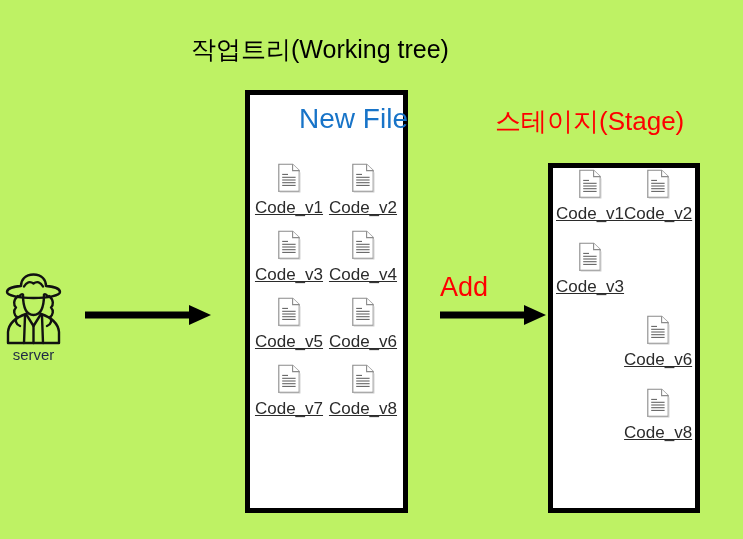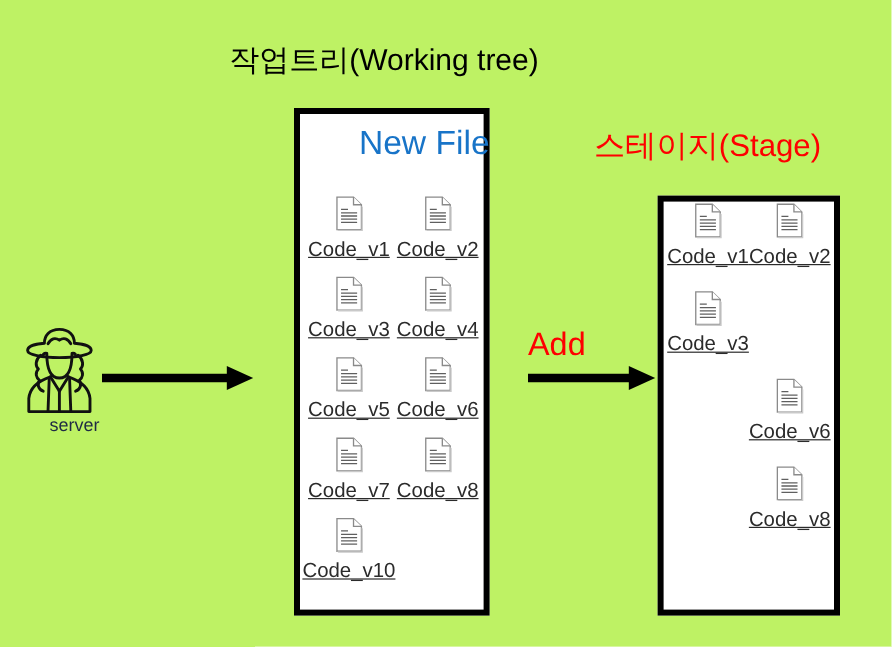--- a/index.html
+++ b/index.html
@@ -107,24 +107,24 @@
   }
 
   
   .arrow { position: absolute; }
   #arrow-server-to-working { left: 85px; top: 302px; }
   #arrow-working-to-stage  { left: 440px; top: 302px; }
 
   
   #server-actor {
     position: absolute;
-    left: 16px;
+    left: 0;
     top: 270px;
     width: 67px;
-    text-align: right;
+    text-align: center;
   }
   #server-icon { display: block; width: 67px; height: 75px; }
   #server-label {
     display: block;
     margin-top: 1px;
     font-size: 15px;
     color: #1f2a44;
     white-space: nowrap;
   }
 </style>
@@ -292,35 +292,20 @@
     <path d="M6.2 12.4 L12.0 12.4"></path>
     <path d="M6.2 15.3 L19.6 15.3"></path>
     <path d="M6.2 18.0 L19.6 18.0"></path>
     <path d="M6.2 20.7 L19.6 20.7"></path>
     <path d="M6.2 23.4 L19.6 23.4"></path>
   </g>
   <path d="M23.2 9.4 L24.4 10.6 L24.4 30.6 L4.0 30.6 L2.8 29.4 L23.2 29.4 Z" fill="#c9c9c9"></path>
 </svg>
         <span class="file-label">Code_v8</span>
       </div>
-      <div class="file-cell">
-<svg class="file-icon" viewBox="0 0 26 32" xmlns="http://www.w3.org/2000/svg">
-  <path d="M2.8 2.2 L16.6 2.2 L23.2 8.6 L23.2 29.4 L2.8 29.4 Z" fill="#ffffff" stroke="#8a8a8a" stroke-width="1.1"></path>
-  <path d="M16.6 2.2 L16.6 8.6 L23.2 8.6" fill="#ffffff" stroke="#8a8a8a" stroke-width="1.1"></path>
-  <g stroke="#5f5f5f" stroke-width="1.05">
-    <path d="M6.2 12.4 L12.0 12.4"></path>
-    <path d="M6.2 15.3 L19.6 15.3"></path>
-    <path d="M6.2 18.0 L19.6 18.0"></path>
-    <path d="M6.2 20.7 L19.6 20.7"></path>
-    <path d="M6.2 23.4 L19.6 23.4"></path>
-  </g>
-  <path d="M23.2 9.4 L24.4 10.6 L24.4 30.6 L4.0 30.6 L2.8 29.4 L23.2 29.4 Z" fill="#c9c9c9"></path>
-</svg>
-        <span class="file-label">Code_v10</span>
-      </div>
     </div>
 
   <div class="box" id="box-stage"></div>
   <div class="file-grid" id="grid-stage">
       <div class="file-cell">
 <svg class="file-icon" viewBox="0 0 26 32" xmlns="http://www.w3.org/2000/svg">
   <path d="M2.8 2.2 L16.6 2.2 L23.2 8.6 L23.2 29.4 L2.8 29.4 Z" fill="#ffffff" stroke="#8a8a8a" stroke-width="1.1"></path>
   <path d="M16.6 2.2 L16.6 8.6 L23.2 8.6" fill="#ffffff" stroke="#8a8a8a" stroke-width="1.1"></path>
   <g stroke="#5f5f5f" stroke-width="1.05">
     <path d="M6.2 12.4 L12.0 12.4"></path>

